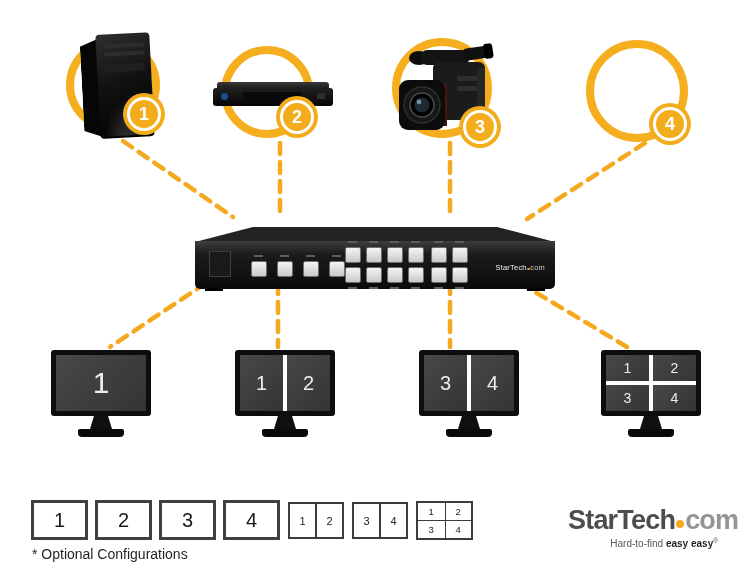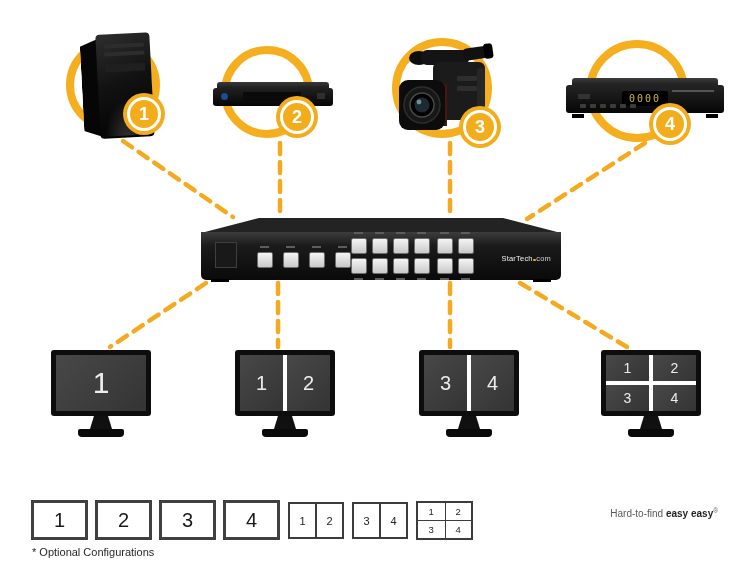--- a/index.html
+++ b/index.html
@@ -54,21 +54,21 @@
   .stb .disp{position:absolute;left:56px;top:13px;width:46px;height:15px;background:#000;border-radius:2px;
              color:#CDB53A;font-family:"DejaVu Sans Mono",monospace;font-size:10px;letter-spacing:2px;
              display:flex;align-items:center;justify-content:center;}
   .stb .btnrow{position:absolute;left:14px;top:26px;display:flex;gap:4px;}
   .stb .btnrow i{width:6px;height:4px;background:#3c3c3c;border-radius:1px;}
   .stb .usb{position:absolute;left:12px;top:16px;width:12px;height:5px;background:#333;border-radius:1px;}
   .stb .lbl{position:absolute;right:10px;top:12px;width:42px;height:2px;background:#555;}
   .stb .foot{position:absolute;bottom:0;width:12px;height:4px;background:#000;}
 
   
-  .switcher{left:195px;top:218px;width:360px;height:66px;z-index:2;margin-left:6px;}
+  .switcher{left:195px;top:227px;width:360px;height:66px;z-index:2;}
   .sw-top{position:absolute;left:0;top:0;width:360px;height:15px;background:#232323;
           clip-path:polygon(58px 0,302px 0,100% 100%,0 100%);}
   .sw-front{position:absolute;left:0;top:14px;width:360px;height:48px;border-radius:0 0 5px 5px;
             background:linear-gradient(180deg,#3d3d3d 0%,#1b1b1b 28%,#0a0a0a 100%);}
   .sw-foot{position:absolute;top:61px;width:18px;height:3px;background:#000;}
   .ir-window{position:absolute;left:14px;top:24px;width:20px;height:24px;border:1px solid #3f3f3f;background:#191919;}
   .sw-btn{position:absolute;width:16px;height:16px;border-radius:2px;border:1px solid #6e6e6e;box-sizing:border-box;
           background:linear-gradient(#f4f4f4,#c9c9c9);}
   .sw-btn.above::before{content:"";position:absolute;top:-7px;left:2px;width:9px;height:2px;background:#5d5d5d;}
   .sw-btn.below::after{content:"";position:absolute;bottom:-7px;left:2px;width:9px;height:2px;background:#5d5d5d;}
@@ -96,21 +96,21 @@
         display:flex;align-items:center;justify-content:center;font-size:20px;color:#1a1a1a;z-index:2;}
   .sbox{width:56px;height:37px;border:2px solid #3c3c3c;background:#fff;box-sizing:border-box;display:flex;z-index:2;}
   .sbox .scell{flex:1;display:flex;align-items:center;justify-content:center;font-size:11px;color:#222;}
   .sbox .scell + .scell{border-left:2px solid #3c3c3c;}
   .qbox{width:57px;height:39px;border:2px solid #3c3c3c;background:#fff;box-sizing:border-box;
         display:grid;grid-template-columns:1fr 1fr;z-index:2;}
   .qbox .qcell{display:flex;align-items:center;justify-content:center;font-size:9.5px;color:#222;}
   .qbox .qcell:nth-child(2){border-left:1.5px solid #3c3c3c;}
   .qbox .qcell:nth-child(3){border-top:1.5px solid #3c3c3c;}
   .qbox .qcell:nth-child(4){border-left:1.5px solid #3c3c3c;border-top:1.5px solid #3c3c3c;}
-  .note{font-size:11px;color:#231F20;z-index:2;}
+  .note{font-size:14px;color:#231F20;z-index:2;}
 
   
   .logo{left:568px;top:505px;width:150px;text-align:right;z-index:2;}
   .logo .wordmark{font-size:27px;font-weight:600;letter-spacing:-.8px;color:#4D4D4F;line-height:30px;white-space:nowrap;}
   .logo .dot{display:inline-block;width:8px;height:8px;border-radius:50%;background:#F5A91F;margin:0 1px 1px 1px;}
   .logo .com{color:#939598;}
   .logo .tagline{font-size:10px;color:#58595B;margin-top:2px;white-space:nowrap;}
   .logo .tagline b{color:#231F20;}
   .logo .reg{font-size:6.5px;vertical-align:super;}
 </style>
@@ -164,37 +164,20 @@
     <rect x="64" y="40" width="20" height="5" rx="1" fill="#2e2e2e"></rect>
     <rect x="64" y="50" width="20" height="5" rx="1" fill="#2e2e2e"></rect>
     <rect x="50" y="48" width="4" height="42" fill="#471512"></rect>
     <rect x="6" y="44" width="46" height="50" rx="9" fill="#0c0c0c"></rect>
     <circle cx="29" cy="69" r="18" fill="#171717" stroke="#2e2e2e" stroke-width="1.5"></circle>
     <circle cx="29" cy="69" r="12" fill="#000" stroke="#4a4a4a" stroke-width="1.5"></circle>
     <circle cx="29" cy="69" r="7.5" fill="#1c2b33"></circle>
     <circle cx="26" cy="66" r="2.4" fill="#7fa0ad" opacity="0.85"></circle>
   </svg>
 
-  <div class="device stb abs" style="left:566px;top:78px;">
-    <div class="top"></div>
-      <div class="body"></div>
-    <div class="disp">0000</div>
-    <div class="usb"></div>
-    <div class="btnrow">
-        <i></i>
-        <i></i>
-        <i></i>
-        <i></i>
-        <i></i>
-        <i></i>
-      </div>
-    <div class="lbl"></div>
-    <div class="foot" style="left:6px;"></div>
-      <div class="foot" style="right:6px;"></div>
-  </div>
 
   <div class="badge abs" style="left:127px;top:97px;">1</div>
   <div class="badge abs" style="left:280px;top:100px;">2</div>
   <div class="badge abs" style="left:463px;top:110px;">3</div>
   <div class="badge abs" style="left:653px;top:107px;">4</div>
 
   <div class="switcher abs">
     <div class="sw-top"></div>
     <div class="sw-front"></div>
     <div class="sw-foot" style="left:10px;"></div>
@@ -287,16 +270,17 @@
   <div class="qbox abs" style="left:416px;top:501px;">
     <div class="qcell">1</div>
     <div class="qcell">2</div>
     <div class="qcell">3</div>
     <div class="qcell">4</div>
   </div>
 
   <div class="note abs" style="left:32px;top:546px;">* Optional Configurations</div>
 
   <div class="logo abs">
+    <div class="wordmark"><span>Star</span><span>Tech</span><span class="dot"></span><span class="com">com</span></div>
     <div class="tagline"><span class="tag-reg">Hard-to-find</span> <b>easy easy</b><span class="reg">®</span></div>
   </div>
 
 </div>
 
 </body></html>

